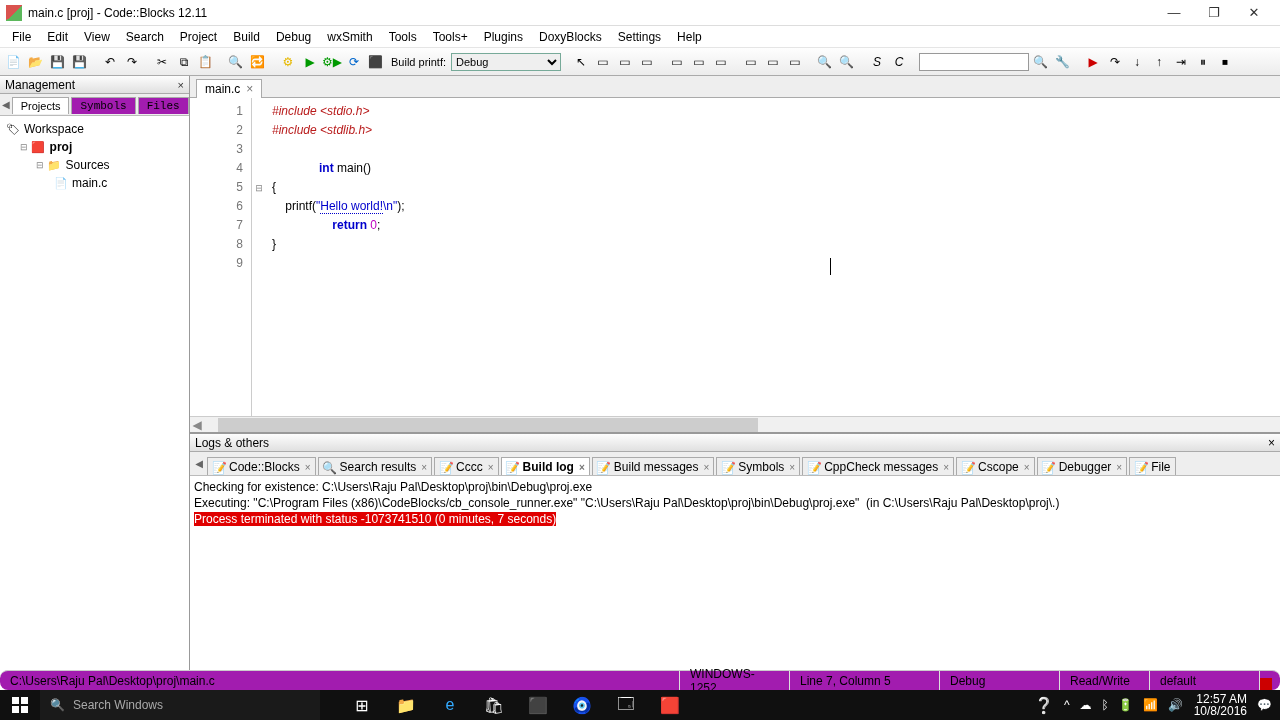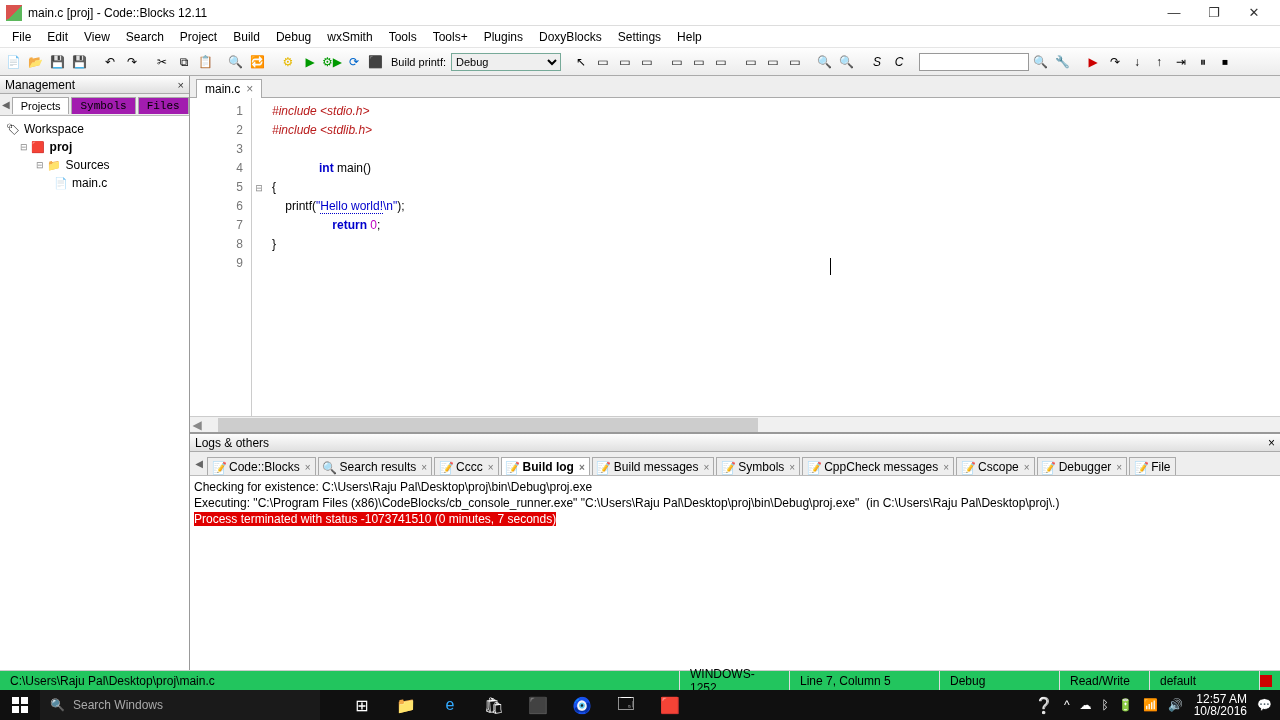--- a/index.html
+++ b/index.html
@@ -51,21 +51,21 @@
 .logs { height:238px; border-top:2px solid #999; display:flex; flex-direction:column; }
 .logs-title { height:18px; background:linear-gradient(#fdfdfd,#e0e0e0); border-bottom:1px solid #aaa; padding:1px 5px; font-size:11px; display:flex; justify-content:space-between; align-items:center; }
 .logs-tabs { height:24px; background:#eee; border-bottom:1px solid #bbb; display:flex; align-items:flex-end; padding:0 3px; gap:2px; overflow:hidden; }
 .logs-tabs .arrow { width:12px; text-align:center; font-size:10px; color:#666; align-self:center; }
 .ltab { background:#eee; border:1px solid #aaa; border-bottom:none; padding:2px 4px; font-size:11px; display:flex; gap:5px; align-items:center; position:relative; top:1px; white-space:nowrap; }
 .ltab.active { background:#fff; font-weight:bold; }
 .ltab .ico { width:12px; height:12px; }
 .ltab .x { color:#777; font-size:10px; cursor:pointer; }
 .logtext { flex:1; background:#fff; font-family:Consolas,monospace; font-size:13px; padding:3px 4px; line-height:16px; overflow:hidden; white-space:pre-wrap; }
 .logtext .err { background:#e00000; color:#fff; }
-.statusbar { height:20px; background:#22c55e; border-top:1px solid #ccc; display:flex; align-items:center; font-size:11px; }
+.statusbar { height:20px; background:#a21caf; border-top:1px solid #ccc; display:flex; align-items:flex-end; font-size:11px;border-radius:8px; }
 .statusbar .cell { padding:0 10px; border-right:1px solid #ddd; height:100%; display:flex; align-items:center; }
 .statusbar .cell:first-child { flex:1; }
 .statusbar .redsq { width:12px; height:12px; background:#c00; margin-left:auto; margin-right:8px; }
 .taskbar { height:30px; background:#101010; display:flex; align-items:center; color:#fff; }
 .taskbar .start { width:40px; height:100%; display:flex; align-items:center; justify-content:center; }
 .taskbar .start svg { fill:#fff; }
 .taskbar .search { flex:0 0 280px; height:100%; display:flex; align-items:center; background:#1a1a1a; color:#aaa; padding:0 10px; gap:8px; font-size:13px; }
 .taskbar .tbicons { display:flex; height:100%; margin-left:20px; }
 .taskbar .tbic { width:44px; display:flex; align-items:center; justify-content:center; font-size:16px; }
 .taskbar .tray { margin-left:auto; display:flex; align-items:center; gap:10px; padding-right:8px; font-size:11px; }

